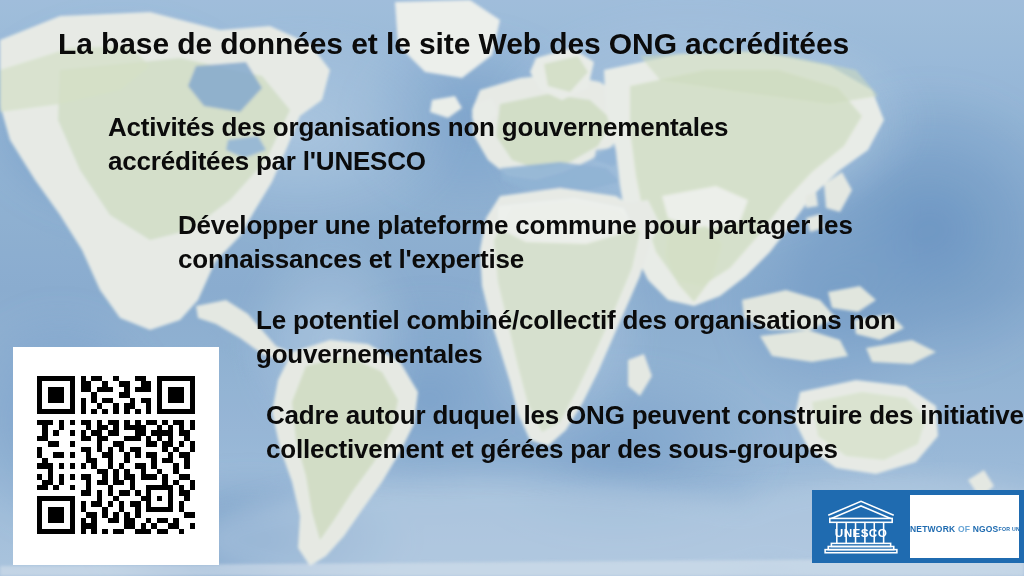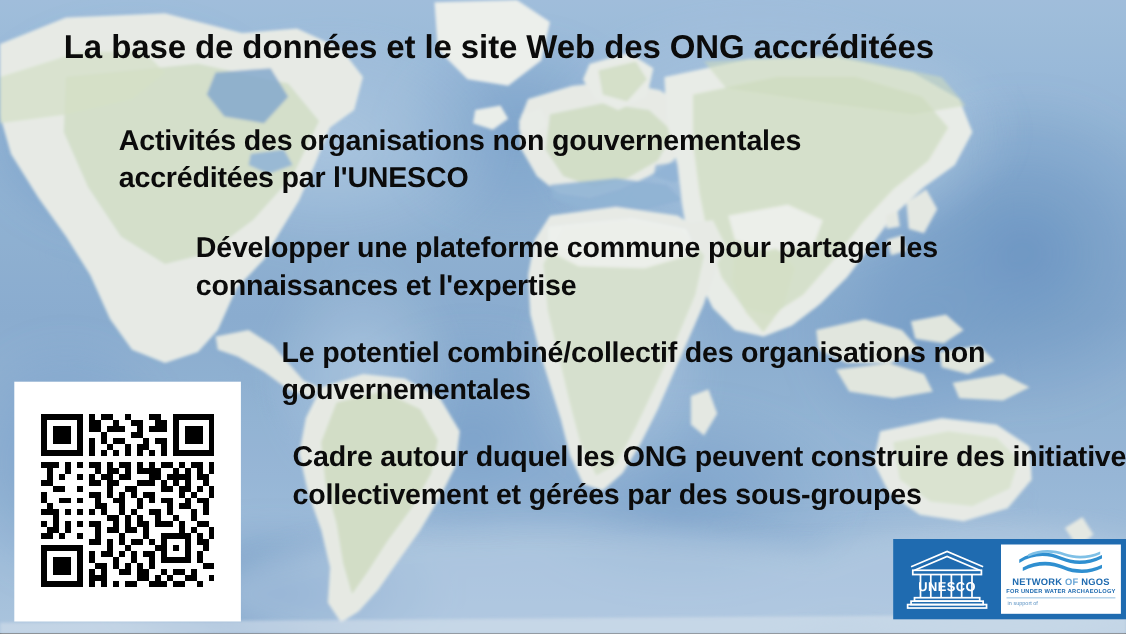--- a/index.html
+++ b/index.html
@@ -74,21 +74,21 @@
     position:relative;
     display:flex;align-items:center;justify-content:center;
   }
   .unesco svg{display:block;width:78px;height:58px;}
 
   .ngo-card{
     flex:1;
     margin:5px 5px 5px 0;
     background:#ffffff;
     position:relative;
-    display:flex;flex-direction:column;
+    display:flex;
     align-items:center;
     padding-top:4px;
     overflow:hidden;
   }
   .ngo-waves{width:82px;height:24px;display:block;}
   .ngo-title{
     font-size:8.5px;
     font-weight:bold;
     color:#1f6bb0;
     letter-spacing:0.2px;

